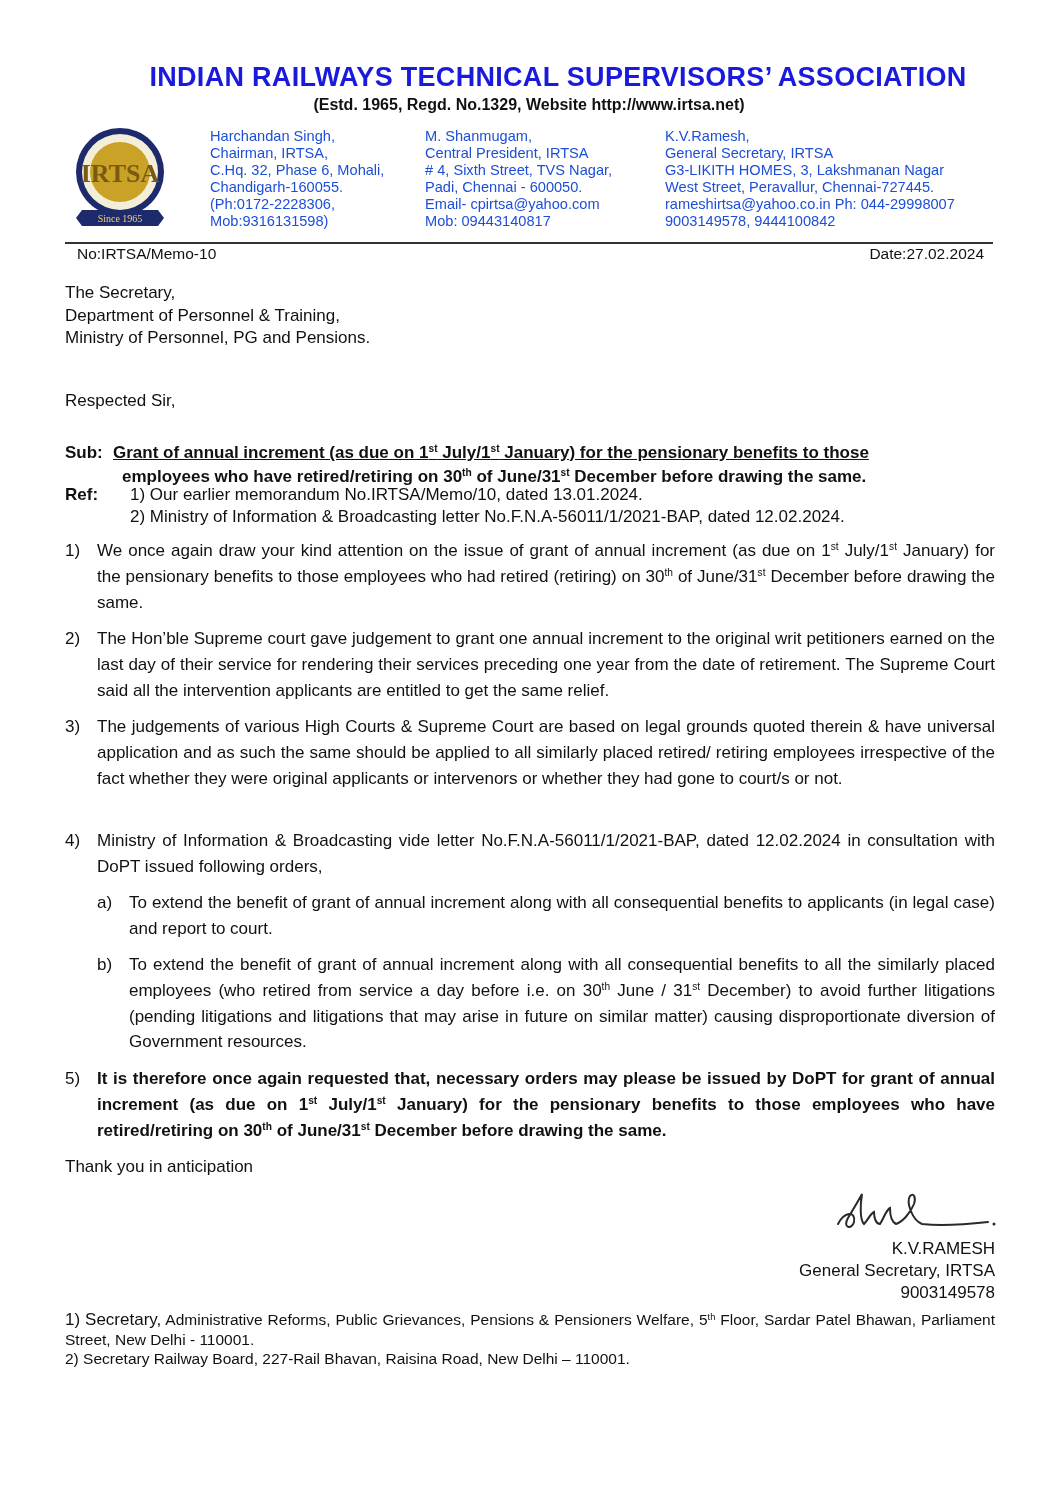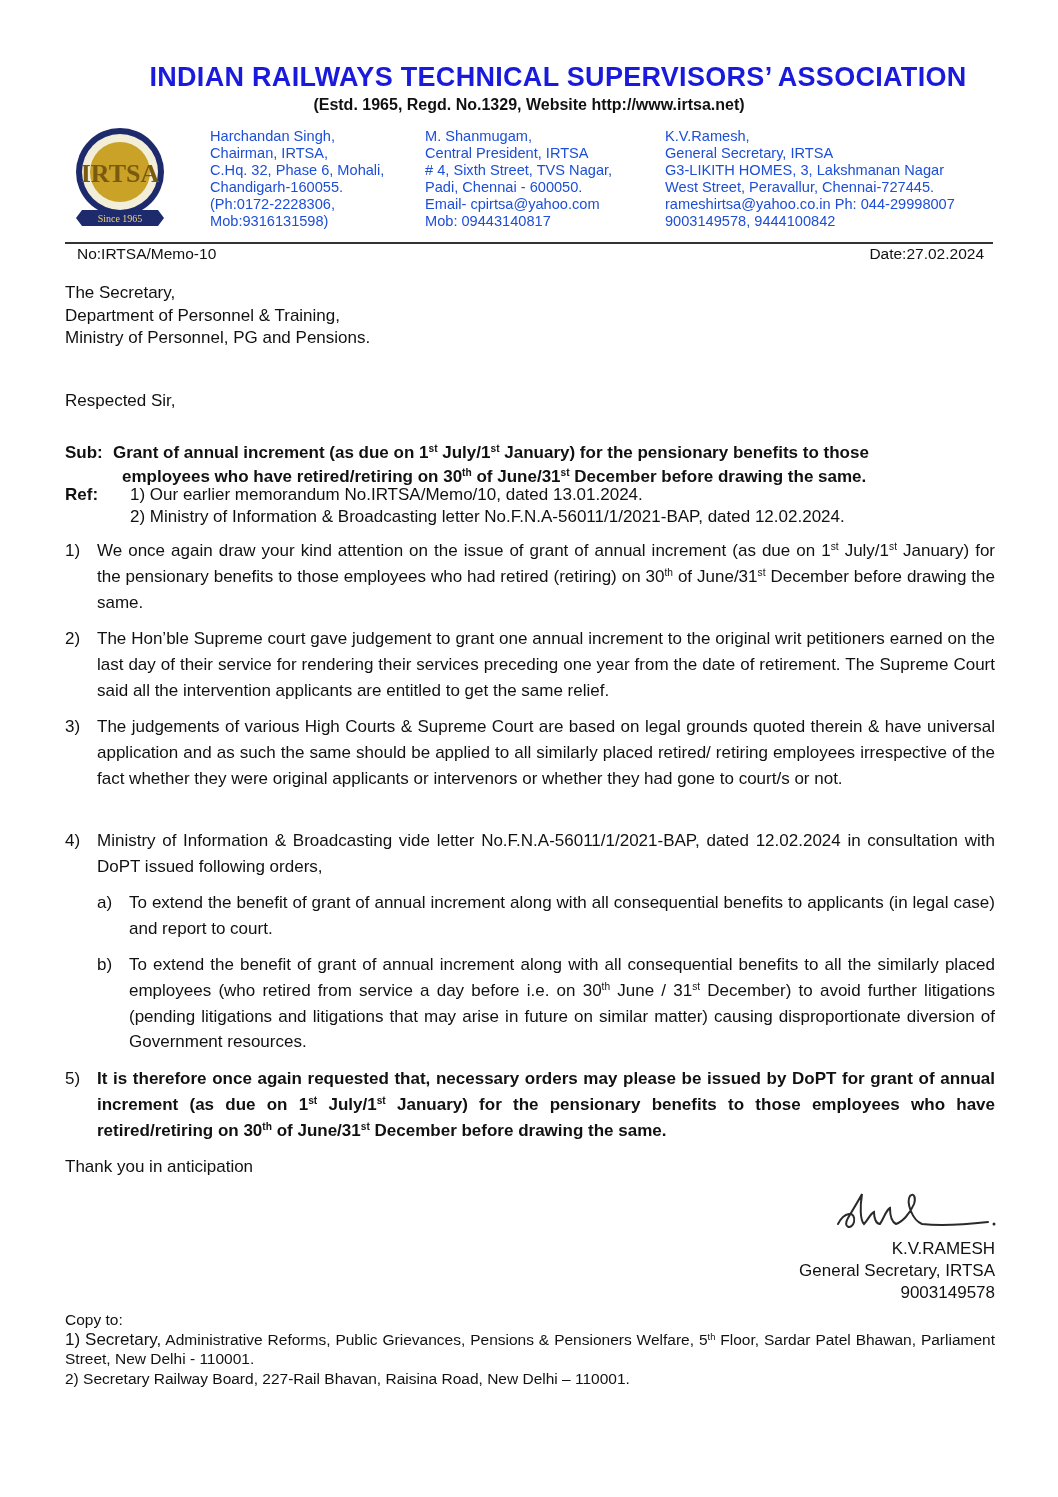--- a/index.html
+++ b/index.html
@@ -24,21 +24,21 @@
   #hdr-rule { left: 65px; top: 242px; width: 928px; height: 0; border-top: 2px solid #333; }
   #memo-no { left: 77px; top: 245px; font-size: 15.5px; }
   #memo-date { right: 74px; top: 245px; font-size: 15.5px; }
 
   .body-text { font-size: 17px; line-height: 22.5px; }
   #addressee { left: 65px; top: 282px; }
   #salutation { left: 65px; top: 390px; }
 
   #subject { left: 65px; top: 441px; width: 930px; font-weight: bold; font-size: 17px; line-height: 24px; }
   #subject .lbl { position: absolute; left: 0; top: 0; }
-  #subject .txt { margin-left: 48px; text-indent: 0; }
+  #subject .txt { margin-left: 48px; text-indent: 0; text-decoration: underline; }
   #subject .line2 { padding-left: 57px; }
 
   #refs { left: 65px; top: 484px; font-size: 17px; line-height: 22px; }
   #refs .lbl { position: absolute; left: 0; top: 0; font-weight: bold; }
   #refs .items { margin-left: 65px; }
 
   .para { left: 65px; width: 930px; font-size: 17px; line-height: 25.8px; }
   .para .num { position: absolute; left: 0; top: 0; }
   .para .txt { margin-left: 32px; text-align: justify; }
   #p1 { top: 538px; }
@@ -168,16 +168,15 @@
     <circle cx="164" cy="34" r="1.5" fill="#2a2a2a"></circle>
   </svg>
 </div>
 <div id="signer" class="abs">
   <div>K.V.RAMESH</div>
   <div>General Secretary, IRTSA</div>
   <div>9003149578</div>
 </div>
 
 <div id="copy" class="abs">
-  <div>Copy to:</div>
   <div class="just"><span class="big">1)</span> <span class="big">Secretary,</span><span> Administrative Reforms, Public Grievances, Pensions &amp; Pensioners Welfare, 5</span><sup>th</sup><span> Floor, Sardar Patel Bhawan, Parliament Street, New Delhi - 110001.</span></div>
   <div>2) Secretary Railway Board, 227-Rail Bhavan, Raisina Road, New Delhi – 110001.</div>
 </div>
 
 </body></html>

